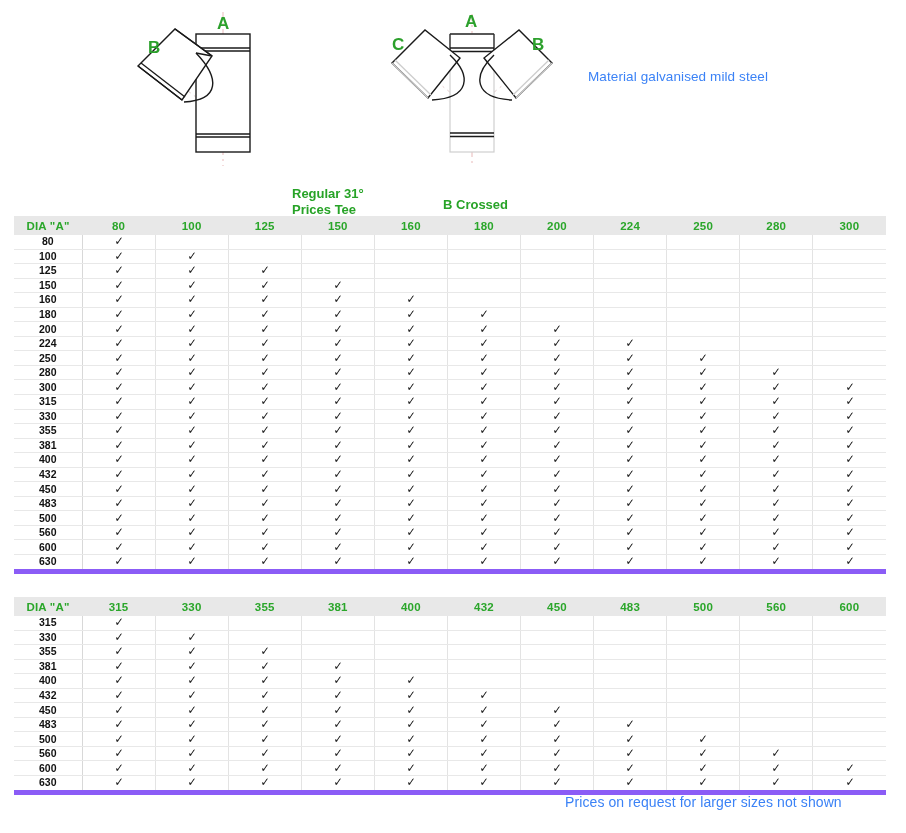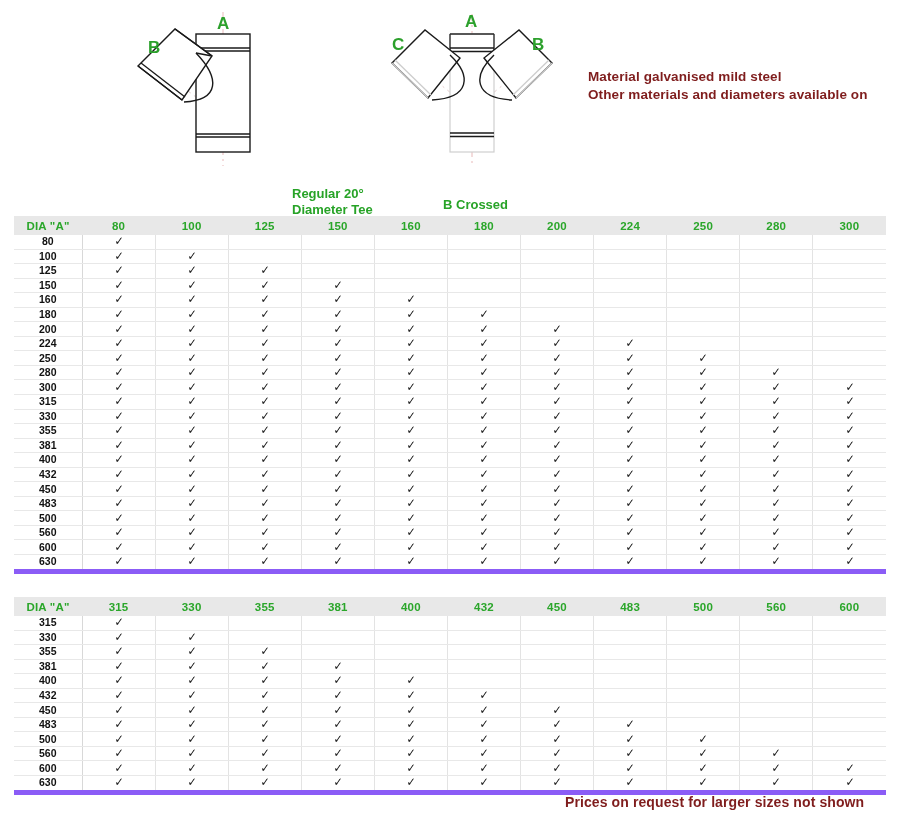--- a/index.html
+++ b/index.html
@@ -34,22 +34,22 @@
     position: absolute;
     color: #2ca02c;
     font-weight: bold;
     font-size: 17px;
     letter-spacing: .5px;
   }
 
   
   .note-green {
     position: absolute;
-    color: #7f1d1d;
-    font-weight: bold;
+    color: #3b82f6;
+    font-weight: normal;
     font-size: 13.5px;
     line-height: 18px;
     letter-spacing: .1px;
   }
   #material-note { left: 588px; top: 68px; width: 310px; }
   #footer-note  { left: 565px; top: 793px; width: 324px; font-size: 14px; }
 
   
   .caption {
     position: absolute;
@@ -176,27 +176,26 @@
 
       <path d="M 114,55 C 92,76 94,98 132,100" fill="none" stroke="#1a1a1a" stroke-width="1.4"></path>
     </svg>
     <span class="dim-label" style="left:85px; top:12px;">A</span>
     <span class="dim-label" style="left:152px; top:35px;">B</span>
     <span class="dim-label" style="left:12px; top:35px;">C</span>
   </div>
 
   <div class="note-green" id="material-note">
     <div>Material galvanised mild steel</div>
-    <div>Other materials and diameters available on</div>
   </div>
 </div>
 
 <div class="caption" id="caption-product">
-  <div>Regular 20°</div>
-  <div>Diameter Tee</div>
+  <div>Regular 31°</div>
+  <div>Prices Tee</div>
 </div>
 <div class="caption" id="caption-bdia">B Crossed</div>
 
 <table class="size-table" id="table-1">
   <colgroup>
       <col class="rowhead">
       <col>
       <col>
       <col>
       <col>

